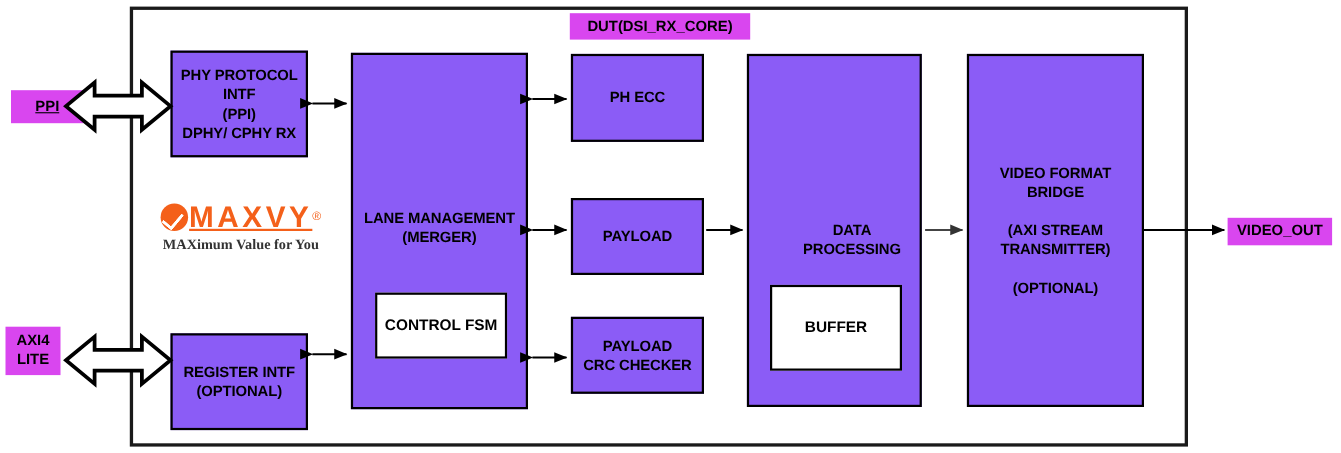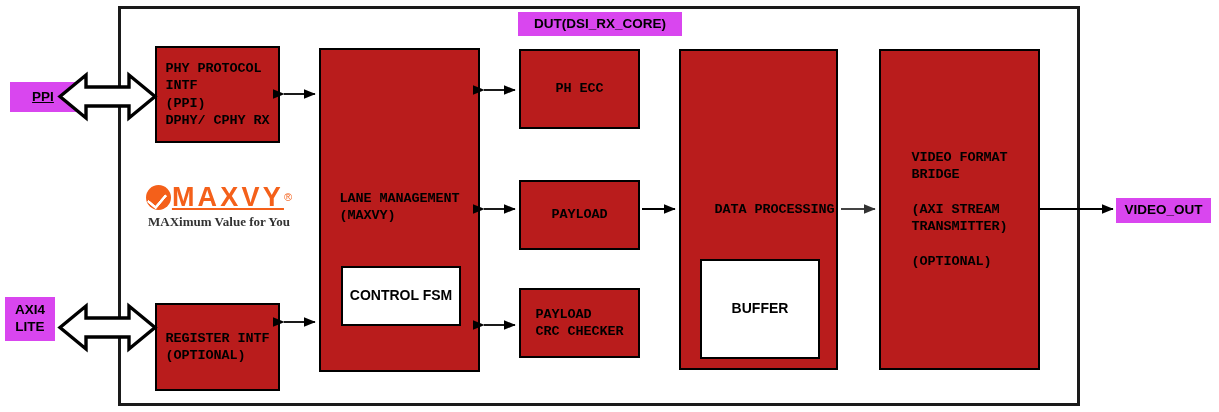--- a/index.html
+++ b/index.html
@@ -18,31 +18,31 @@
 
   
   .dut-border{
     left:118px; top:6px; width:962px; height:400px;
     border:3px solid #1a1a1a;
     background:transparent;
   }
 
   
   .blk{
-    background:#b91c1c;
+    background:#8b5cf6;
     border:2px solid #000000;
     display:flex;
     align-items:center;
     justify-content:center;
+    text-align:center;
     color:#000000;
     font-weight:bold;
     font-size:13.5px;
     line-height:1.28;
     letter-spacing:-0.1px;
-    font-family:Liberation Mono, monospace;
   }
   .blk-inner-white{
     background:#ffffff;
     border:2px solid #000000;
     display:flex;
     align-items:center;
     justify-content:center;
     text-align:center;
     color:#000000;
     font-weight:bold;
@@ -135,35 +135,35 @@
   <div class="abs blk multi" style="left:155px;top:46px;width:125px;height:97px;">PHY PROTOCOL
 INTF
 (PPI)
 DPHY/ CPHY RX</div>
 
   <div class="abs blk multi" style="left:155px;top:303px;width:125px;height:88px;">REGISTER INTF
 (OPTIONAL)</div>
 
   <div class="abs blk" style="left:319px;top:48px;width:161px;height:324px;align-items:flex-start;padding-top:140px;">
     <span class="multi">LANE MANAGEMENT
-(MAXVY)</span>
+(MERGER)</span>
   </div>
   <div class="abs blk-inner-white" style="left:341px;top:266px;width:120px;height:60px;">CONTROL FSM</div>
 
   <div class="abs blk" style="left:519px;top:49px;width:121px;height:80px;">PH ECC</div>
 
   <div class="abs blk" style="left:519px;top:180px;width:121px;height:70px;">PAYLOAD</div>
 
   <div class="abs blk multi" style="left:519px;top:288px;width:121px;height:70px;">PAYLOAD
 CRC CHECKER</div>
 
   <div class="abs blk" style="left:679px;top:49px;width:159px;height:321px;align-items:flex-start;padding-top:150px;padding-left:32px;">
     <span>DATA PROCESSING</span>
   </div>
-  <div class="abs blk-inner-white" style="left:700px;top:259px;width:120px;height:100px;">BUFFER</div>
+  <div class="abs blk-inner-white" style="left:700px;top:259px;width:120px;height:78px;">BUFFER</div>
 
   <div class="abs blk multi" style="left:879px;top:49px;width:161px;height:321px;">VIDEO FORMAT
 BRIDGE
 
 (AXI STREAM
 TRANSMITTER)
 
 (OPTIONAL)</div>
 
   <svg id="wires" viewBox="0 0 1219 412">

